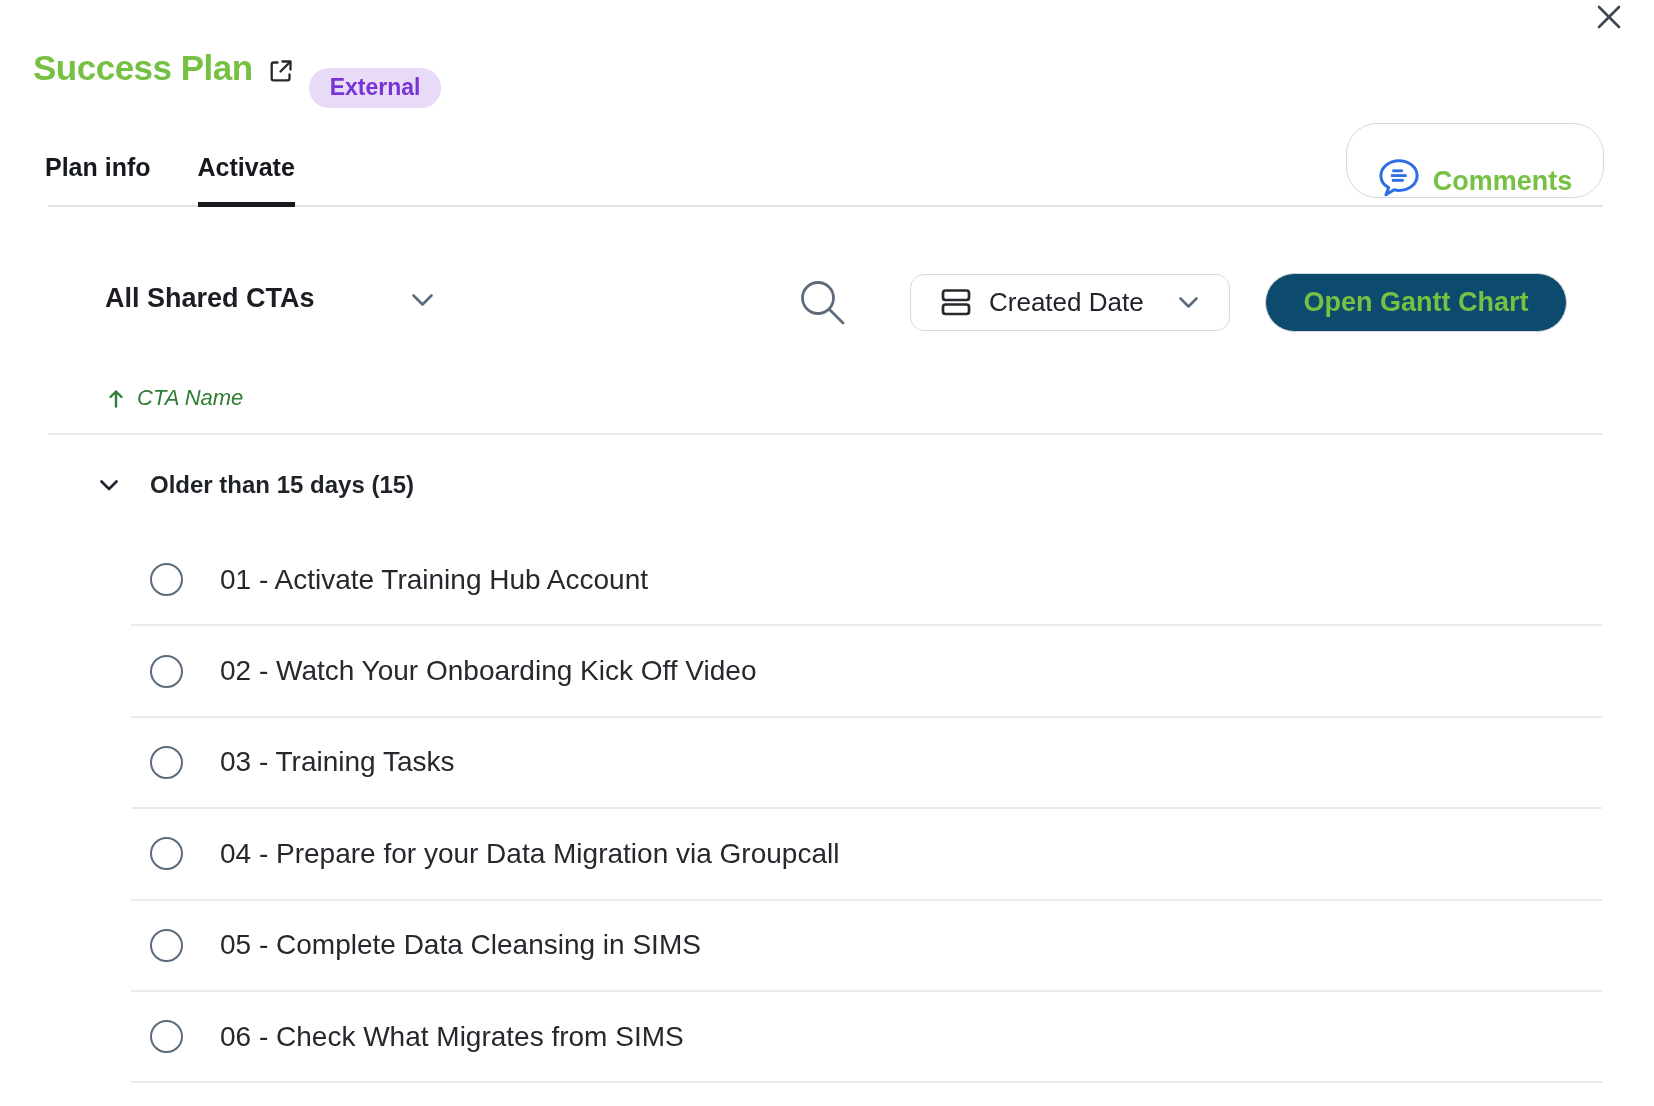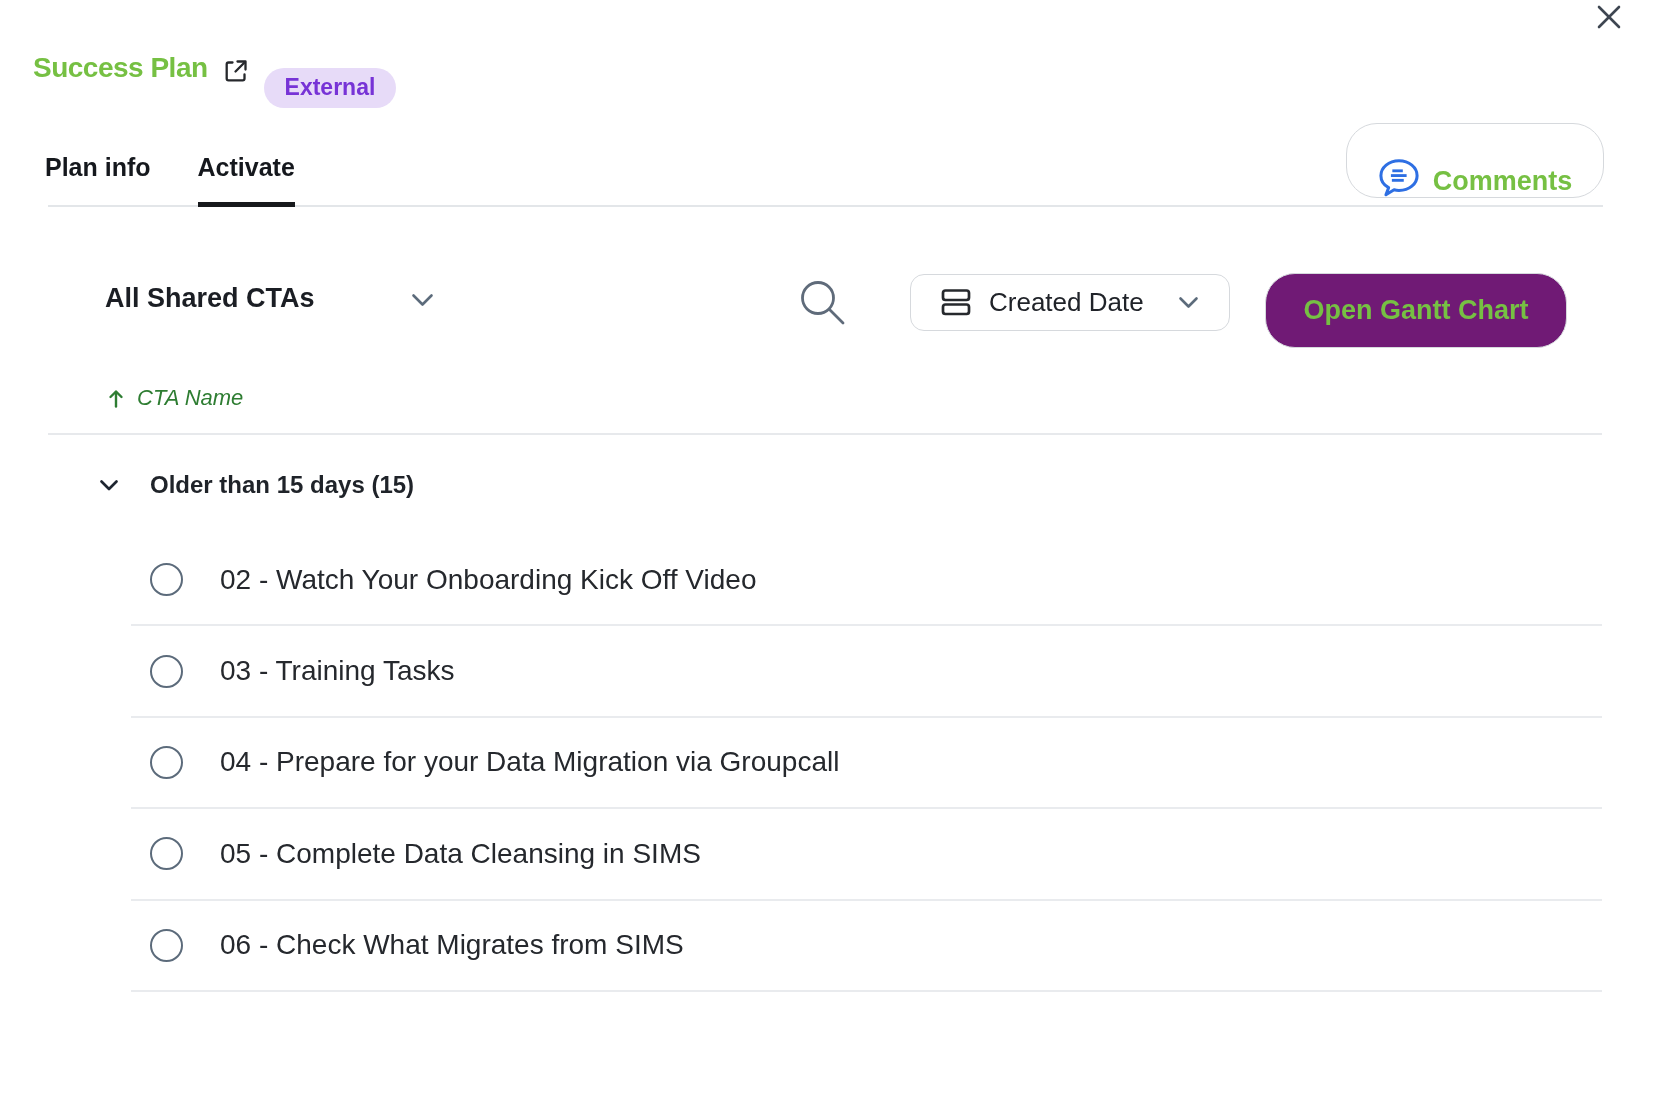--- a/index.html
+++ b/index.html
@@ -7,21 +7,21 @@
   body { font-family:"Liberation Sans","DejaVu Sans",sans-serif; color:#23262b; }
   .screen {
     position:relative; width:1654px; height:1106px; background:#ffffff; overflow:hidden;
   }
 
   
   .close-btn { position:absolute; left:1592px; top:0px; width:34px; height:34px;
     display:flex; align-items:center; justify-content:center; cursor:pointer; background:none; border:none; }
 
   .header-row { position:absolute; left:33px; top:28px; display:flex; align-items:center; gap:15px; }
-  .page-title { font-size:28px; font-weight:bold; color:#76C043; letter-spacing:-0.5px; }
+  .page-title { font-size:35px; font-weight:bold; color:#76C043; letter-spacing:-0.5px; }
   .ext-icon { transform:translateY(3px); }
   .badge-external { background:#E7DBF8; color:#7733D6; font-size:23px; font-weight:bold;
     padding:6px 21px; border-radius:20px; line-height:1.2;margin-top:40px; }
 
   
   .tabs-line { position:absolute; left:48px; top:205px; width:1555px; height:2px; background:#E3E6E9; }
   .tabs-row { position:absolute; left:45px; top:148px; height:59px; display:flex; gap:47px; }
   .tab { font-size:25px; font-weight:bold; color:#15181d; height:59px; padding-top:5px; cursor:pointer; }
   .tab--active { border-bottom:5px solid #17191c; }
 
@@ -35,22 +35,22 @@
   .filter-label { font-size:27px; font-weight:bold; color:#1b1e24; }
   .filter-chevron { position:absolute; left:411px; top:293px; cursor:pointer; }
   .search-btn { position:absolute; left:797px; top:277px; width:52px; height:52px; background:none; border:none; cursor:pointer; }
 
   .sort-btn { position:absolute; left:910px; top:274px; width:320px; height:57px;
     border:1.5px solid #D6D9DD; border-radius:14px; background:#fff;
     display:flex; align-items:center; justify-content:space-between; padding:0 30px; cursor:pointer; }
   .sort-left { display:flex; align-items:center; gap:18px; }
   .sort-label { font-size:26px; color:#202329; }
 
-  .gantt-btn { position:absolute; left:1265px; top:273px; width:302px; height:75px;
-    border:1.5px solid #D6D9DD; border-radius:30px; background:#701a75;
+  .gantt-btn { position:absolute; left:1265px; top:273px; width:302px; height:59px;
+    border:1.5px solid #D6D9DD; border-radius:30px; background:#0c4a6e;
     display:flex; align-items:center; justify-content:center; cursor:pointer; }
   .gantt-label { font-size:27px; font-weight:bold; color:#76C043; }
 
   
   .col-header { position:absolute; left:108px; top:385px; display:flex; align-items:center; gap:13px; cursor:pointer;font-style:italic; }
   .col-header-label { font-size:22px; color:#2E7D32; }
   .header-divider { position:absolute; left:48px; top:433px; width:1554px; height:2px; background:#E7E9EC; }
 
   
   .group-row { position:absolute; left:99px; top:469px; height:32px; display:flex; align-items:center; gap:31px; }
@@ -165,20 +165,24 @@
       <svg width="20" height="13" viewBox="0 0 20 13" fill="none" stroke="#1e2530" stroke-width="2.7" stroke-linecap="round" stroke-linejoin="round">
         <polyline points="2.5,2.5 10,10 17.5,2.5"></polyline>
       </svg>
     </span>
     <span class="group-label">Older than 15 days (15)</span>
   </div>
 
   <div class="rows">
     <div class="row">
       <span class="row-radio"></span>
+      <span class="row-label">01 - Activate Training Hub Account</span>
+    </div>
+    <div class="row">
+      <span class="row-radio"></span>
       <span class="row-label">02 - Watch Your Onboarding Kick Off Video</span>
     </div>
     <div class="row">
       <span class="row-radio"></span>
       <span class="row-label">03 - Training Tasks</span>
     </div>
     <div class="row">
       <span class="row-radio"></span>
       <span class="row-label">04 - Prepare for your Data Migration via Groupcall</span>
     </div>

